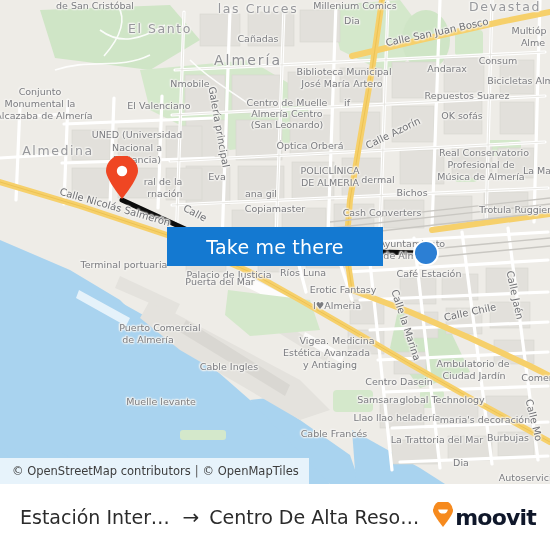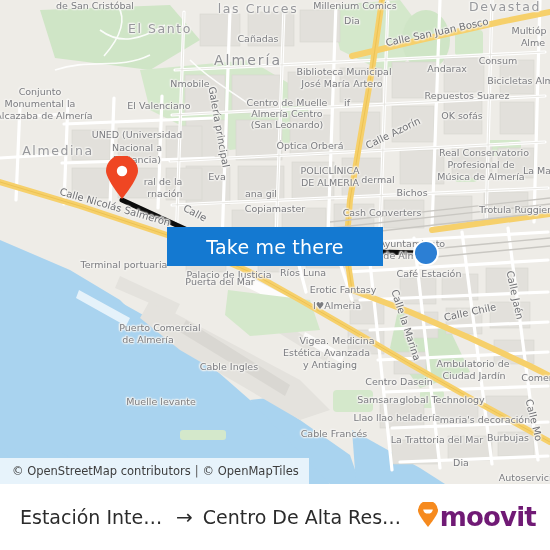--- a/index.html
+++ b/index.html
@@ -133,23 +133,23 @@
   }
   #moovit-logo {
     display: flex;
     align-items: center;
     flex: none;
     gap: 1px;
     margin-left: 8px;
   }
   #moovit-wordmark {
     font-family: "DejaVu Sans", sans-serif;
-    font-size: 26px;
+    font-size: 22px;
     font-weight: bold;
-    color: #701a75;
+    color: #0f172a;
     letter-spacing: -0.8px;
   }
 </style>
 </head>
 <body>
 
 <div id="app">
 
   <div id="map">
 

